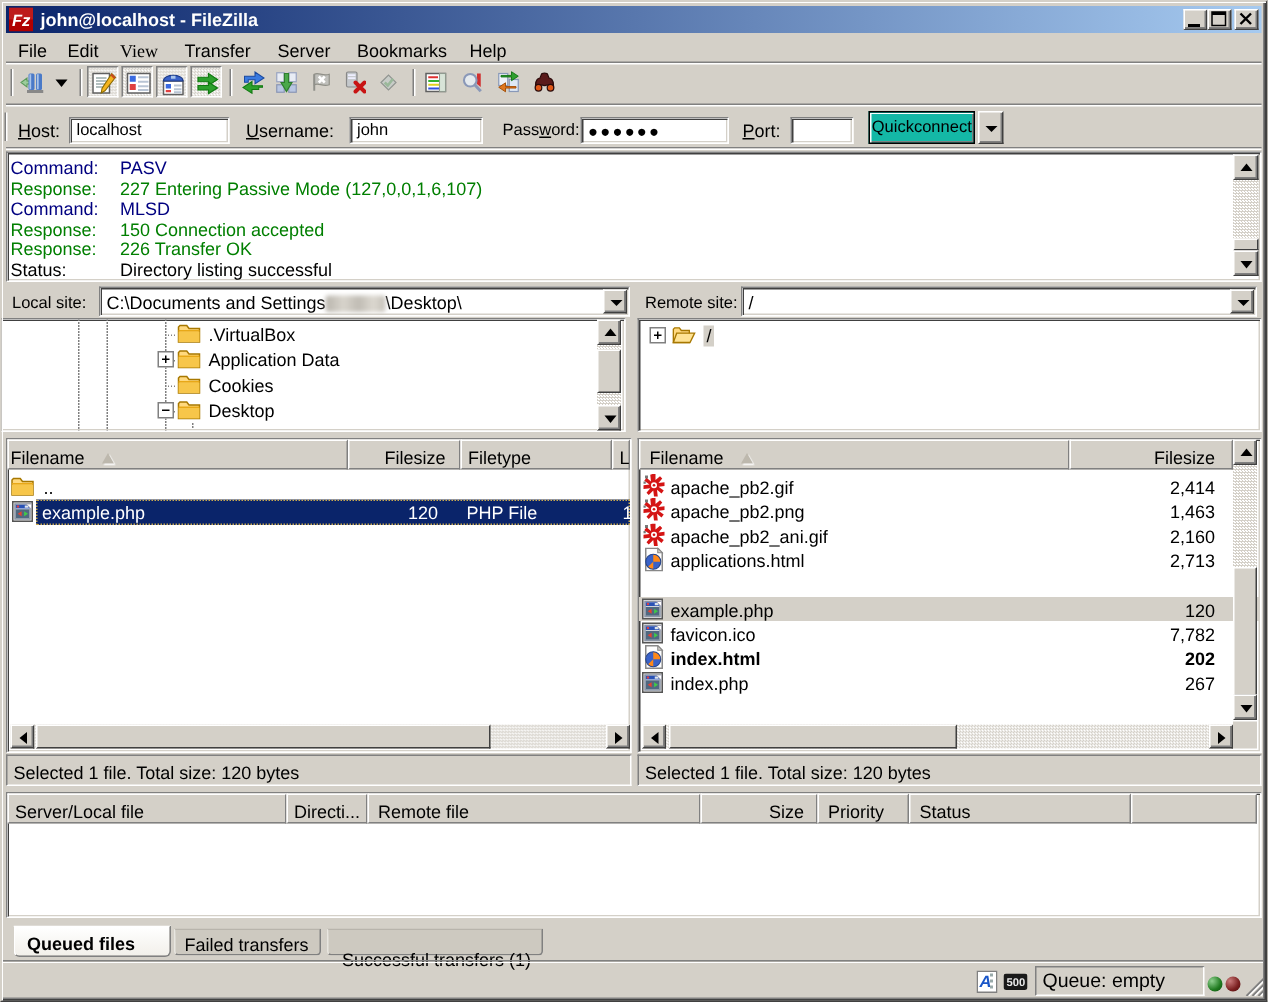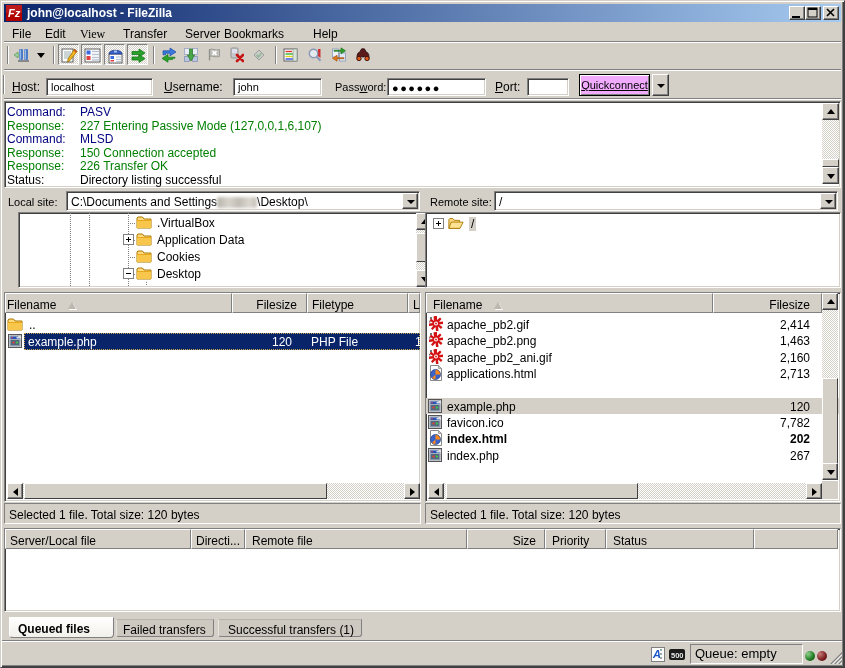--- a/index.html
+++ b/index.html
@@ -21,21 +21,21 @@
 #toolbar { left:4px; top:43px; width:837px; height:26px; }
 .grip { position:absolute; top:3px; width:2px; height:18px; border-left:1px solid #808080; border-right:1px solid #fff; }
 .tbico { position:absolute; top:4px; width:16px; height:16px; }
 .toggle { position:absolute; top:1px; width:21px; height:21px; border:1px solid; border-color:#808080 #fff #fff #808080; background-image:conic-gradient(#fff 25%, #d4d0c8 0 50%, #fff 0 75%, #d4d0c8 0); background-size:2px 2px; }
 .toggle svg { position:absolute; left:2px; top:2px; }
 #tbsep2 { left:4px; top:69px; width:837px; height:2px; border-top:1px solid #808080; border-bottom:1px solid #fff; }
 
 #qcbar { left:4px; top:71px; width:837px; height:27px; }
 .qclabel { position:absolute; top:9px; }
 .field { position:absolute; top:7px; height:18px; background:#fff; border:1px solid; border-color:#808080 #fff #fff #808080; box-shadow: inset 1px 1px 0 #404040, inset -1px -1px 0 #d4d0c8; padding:2px 3px 0 4px; font-size:11px; }
-#qcbtn { left:575px; top:3px; width:71px; height:22px; font-size:11px; background:#f0abfc; border:1px solid #000; box-shadow: inset 1px 1px 0 #fff, inset -1px -1px 0 #808080; text-align:center; line-height:20px; text-decoration:underline; }
+#qcbtn { left:575px; top:3px; width:71px; height:22px; font-size:11px; background:#14b8a6; border:1px solid #000; box-shadow: inset 1px 1px 0 #fff, inset -1px -1px 0 #808080; text-align:center; line-height:20px; }
 #qcdrop { left:648px; top:3px; width:17px; height:22px; background:#d4d0c8; border:1px solid; border-color:#fff #404040 #404040 #fff; box-shadow: inset -1px -1px 0 #808080; }
 #qcsep { left:4px; top:98px; width:837px; height:2px; border-top:1px solid #808080; border-bottom:1px solid #fff; }
 
 .sunken { border:1px solid; border-color:#808080 #fff #fff #808080; box-shadow: inset 1px 1px 0 #404040, inset -1px -1px 0 #d4d0c8; background:#fff; }
 
 #log { left:4px; top:101px; width:837px; height:87px; }
 #log .line { position:absolute; left:2px; white-space:pre; }
 #log .val { position:absolute; left:75px; white-space:pre; }
 .navy { color:#000080; }
 .green { color:#007f00; }
@@ -95,21 +95,21 @@
         <path d="M3 2 L10 9 M10 2 L3 9" stroke="#000" stroke-width="1.6"></path>
       </svg></div>
 </div>
 
 <div id="menubar" class="abs">
   <span style="left:8px;">File</span>
   <span style="left:41px;">Edit</span>
   <span style="left:76px;font-family:Liberation Serif, serif;">View</span>
   <span style="left:119px;">Transfer</span>
   <span style="left:181px;">Server</span>
-  <span style="left:220px;">Bookmarks</span>
+  <span style="left:234px;">Bookmarks</span>
   <span style="left:309px;">Help</span>
 </div>
 <div id="menusep" class="abs"></div>
 
 <div id="toolbar" class="abs">
   <div class="grip" style="left:3px;"></div>
   <svg class="tbico" style="left:9px;" viewBox="0 0 16 16">
     <path d="M1 8 L5 5 L5 7 L8 7 L8 9 L5 9 L5 11 Z" fill="#9ccc9c" stroke="#5a9a5a" stroke-width="0.7"></path>
     <rect x="6" y="2" width="4" height="11" rx="1" fill="#4a7ac8"></rect>
       <rect x="6.6" y="2.5" width="1.2" height="10" fill="#a8c4ea"></rect>
@@ -270,21 +270,21 @@
 <div class="combo abs" style="left:66px; top:191px; width:354px;">C:\Documents and Settings<span id="blur1"></span>\Desktop\</div>
 <div class="dropbtn abs" style="left:402px; top:193px;">
     <div class="arrow" style="left:4px; top:6px; border-left:4px solid transparent; border-right:4px solid transparent; border-top:4px solid #000;"></div>
   </div>
 <span class="abs" style="left:430px; top:196px; font-size:11px;">Remote site:</span>
 <div class="combo abs" style="left:494px; top:191px; width:344px;">/</div>
 <div class="dropbtn abs" style="left:820px; top:193px;">
     <div class="arrow" style="left:4px; top:6px; border-left:4px solid transparent; border-right:4px solid transparent; border-top:4px solid #000;"></div>
   </div>
 
-<div id="ltree" class="abs sunken" style="left:18px; top:212px; width:417px; height:76px;">
+<div id="ltree" class="abs sunken" style="left:0; top:212px; width:417px; height:76px;">
   <div class="dotv" style="left:51px; top:0; height:74px;"></div>
   <div class="dotv" style="left:70px; top:0; height:74px;"></div>
   <div class="dotv" style="left:109px; top:0; height:74px;"></div>
   <div class="doth" style="left:109px; top:10px;"></div>
   <div class="doth" style="left:109px; top:27px;"></div>
   <div class="doth" style="left:109px; top:44px;"></div>
   <div class="doth" style="left:109px; top:61px;"></div>
   <div class="dotv" style="left:127px; top:69px; height:4px;"></div>
   <div class="trow" style="top:1px;">
       <svg class="fold" style="left:117px;" viewBox="0 0 16 14">
@@ -452,21 +452,21 @@
   <div class="hdr" style="left:186px; width:54px; padding-left:4px;">Directi...</div>
   <div class="hdr" style="left:240px; width:222px; padding-left:6px;">Remote file</div>
   <div class="hdr" style="left:462px; width:78px; text-align:right; padding-right:8px;">Size</div>
   <div class="hdr" style="left:540px; width:61px; padding-left:6px;">Priority</div>
   <div class="hdr" style="left:601px; width:148px; padding-left:6px;">Status</div>
   <div class="hdr" style="left:749px; width:84px;"></div>
 </div>
 
 <div class="tab abs" id="tabactive" style="left:9px; top:617px; width:105px; height:21px; padding-left:8px;">Queued files</div>
 <div class="tab abs" style="left:116px; top:619px; width:98px; height:18px; padding-left:6px; padding-top:3px;">Failed transfers</div>
-<div class="tab abs" style="left:218px; top:619px; width:144px; height:18px; padding-left:9px; padding-top:3px;">Successful transfers (1)</div>
+<div class="tab abs" style="left:218px; top:619px; width:144px; height:18px; padding-left:9px; padding-top:13px;">Successful transfers (1)</div>
 
 <div id="statusbar" class="abs">
   <svg class="abs" style="left:649px; top:6px;" width="14" height="15" viewBox="0 0 14 15">
       <rect x="0.5" y="0.5" width="13" height="14" fill="#fff" stroke="#808080"></rect>
       <text x="2" y="11" font-size="11" font-weight="bold" fill="#1a56c8" font-style="italic">A</text>
       <rect x="9" y="2" width="2" height="2" fill="#9aa"></rect>
       <rect x="9" y="6" width="2" height="2" fill="#9aa"></rect>
       <rect x="9" y="10" width="2" height="2" fill="#9aa"></rect>
     </svg>
   <svg class="abs" style="left:667px; top:8px;" width="16" height="11" viewBox="0 0 16 11">

